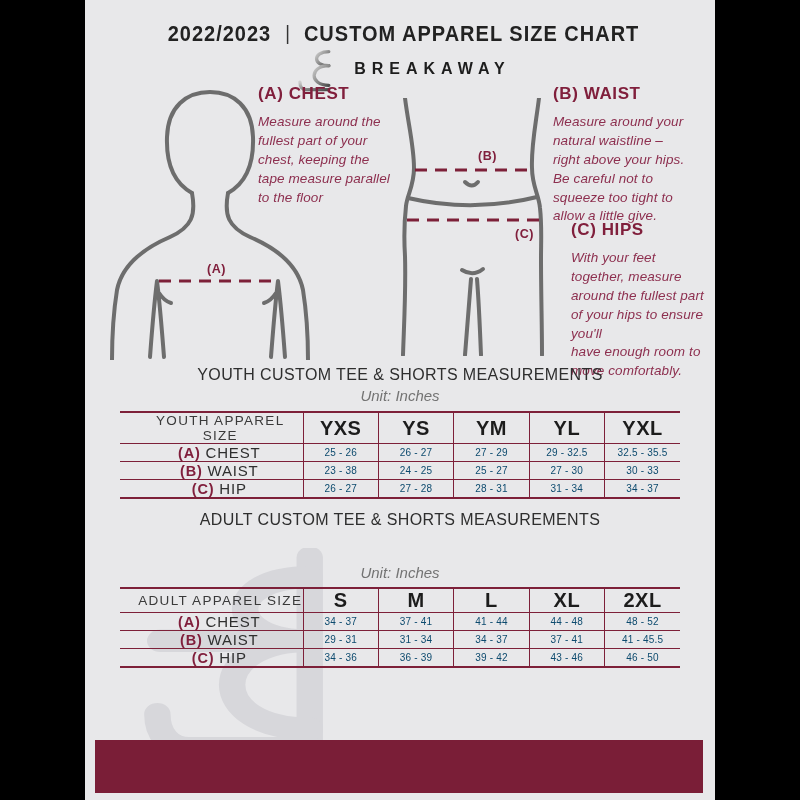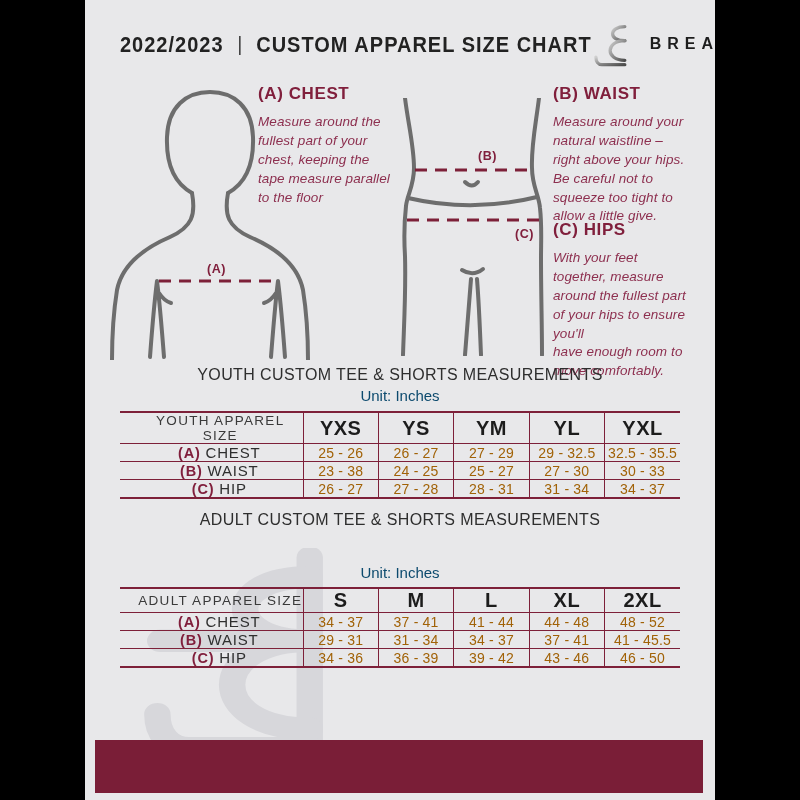--- a/index.html
+++ b/index.html
@@ -21,21 +21,21 @@
   .page{
     position:absolute;
     left:85px; top:0;
     width:630px; height:800px;
     background:var(--bg);
     overflow:hidden;
   }
   
   .hdr{
     position:absolute; top:22px; left:35px; right:28px; height:44px;
-    display:flex; justify-content:space-between; align-items:center;
+    display:flex; justify-content:space-between; align-items:center;flex-direction:column;
   }
   .hdr-left{display:flex; align-items:center; gap:13px; transform:scaleY(1.12); transform-origin:left center;}
   .hdr-year,.hdr-title{
     font-size:20px; font-weight:700; color:#222; letter-spacing:1px; white-space:nowrap;
   }
   .hdr-sep{font-size:18px; font-weight:400; color:#333; padding:0 1px;}
   .hdr-right{display:flex; align-items:center; gap:12px;}
   .brand{
     font-size:16px; font-weight:700; color:#1d1d1d; letter-spacing:6px; white-space:nowrap;
   }
@@ -43,39 +43,39 @@
   .instr{position:absolute; z-index:2;}
   .instr h3{
     font-size:17px; font-weight:700; color:var(--maroon-text); letter-spacing:0.6px; margin-bottom:9px;
   }
   .instr p{
     font-size:13.5px; font-style:italic; color:var(--maroon-body);
     line-height:1.4; white-space:pre-line; letter-spacing:0.1px;
   }
   .instr-a{left:173px; top:84px; width:160px;}
   .instr-b{left:468px; top:84px; width:140px;}
-  .instr-c{left:468px; top:220px; width:145px;}
+  .instr-c{left:486px; top:220px; width:145px;}
   
   .fig{position:absolute; z-index:1;}
   .fig-upper{left:25px; top:85px;}
   .fig-lower{left:310px; top:98px;}
   .fig path{fill:none; stroke:var(--fig); stroke-width:4; stroke-linecap:round;}
   .fig path.dash{stroke:var(--maroon); stroke-width:3.2; stroke-dasharray:12 8; stroke-linecap:butt;}
   .fig text{font-family:"Liberation Sans",sans-serif; font-size:12.5px; font-weight:700; fill:var(--maroon-text); letter-spacing:0.5px;}
   
   .watermark{position:absolute; left:58px; top:548px; z-index:0; opacity:1;}
   .watermark path{fill:none; stroke:#d7d7db; stroke-width:4.6; stroke-linecap:round;}
   
   .sect-title{
     position:absolute; left:0; width:100%; text-align:center; z-index:2;
     font-size:16px; font-weight:400; color:#2e2e2e; letter-spacing:0.4px;
   }
   .sect-unit{
     position:absolute; left:0; width:100%; text-align:center; z-index:2;
-    font-size:15px; font-weight:400; color:#0c4a6e;
+    font-size:15px; font-style:italic; font-weight:400; color:#737373;
   }
   .t1-title{top:366px;} .t1-unit{top:387px;}
   .t2-title{top:511px;} .t2-unit{top:564px;}
   
   table.size-table{
     position:absolute; left:35px; width:560px; z-index:2;
     border-collapse:collapse; table-layout:fixed;
     border-top:2px solid var(--maroon);
     border-bottom:2px solid var(--maroon);
   }
@@ -90,21 +90,21 @@
   }
   table.size-table thead th{border-bottom:1.7px solid var(--maroon);}
   table.size-table tbody tr:not(:last-child) td{border-bottom:1.7px solid var(--maroon);}
   th.lblcol{
     text-align:left; padding-left:18px;
     font-size:13.5px; font-weight:400; color:#3a3a3a; letter-spacing:1.3px;
   }
   th.sz{font-size:20px; font-weight:700; color:#1c1c1c; letter-spacing:0.5px;}
   td.rowlbl{text-align:left; padding-left:16px; font-size:15px; color:#2f2f2f; letter-spacing:0.8px;}
   td.rowlbl .pfx{font-weight:700; color:var(--maroon-text); margin-right:5px; font-size:14.5px;}
-  td.val{font-size:14px; color:#a16207; letter-spacing:0.2px;}
+  td.val{font-size:10px; color:#0c4a6e; letter-spacing:0.2px;}
   
   .footer-bar{
     position:absolute; left:10px; top:740px; width:608px; height:53px;
     background:#7a1e37; z-index:2;
   }
 </style>
 </head>
 <body>
 
 <div class="page">

